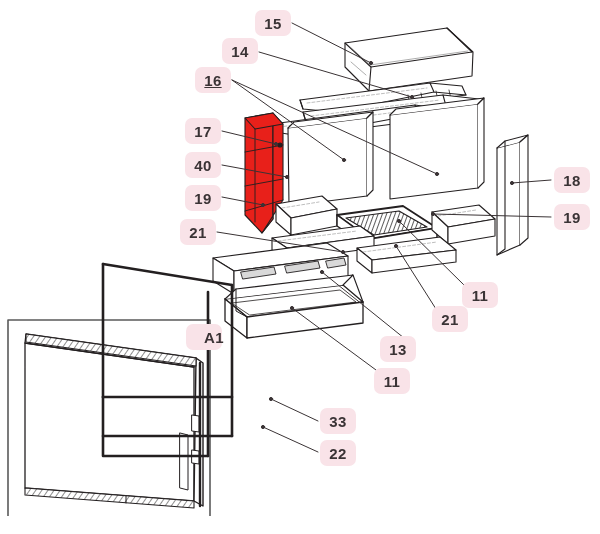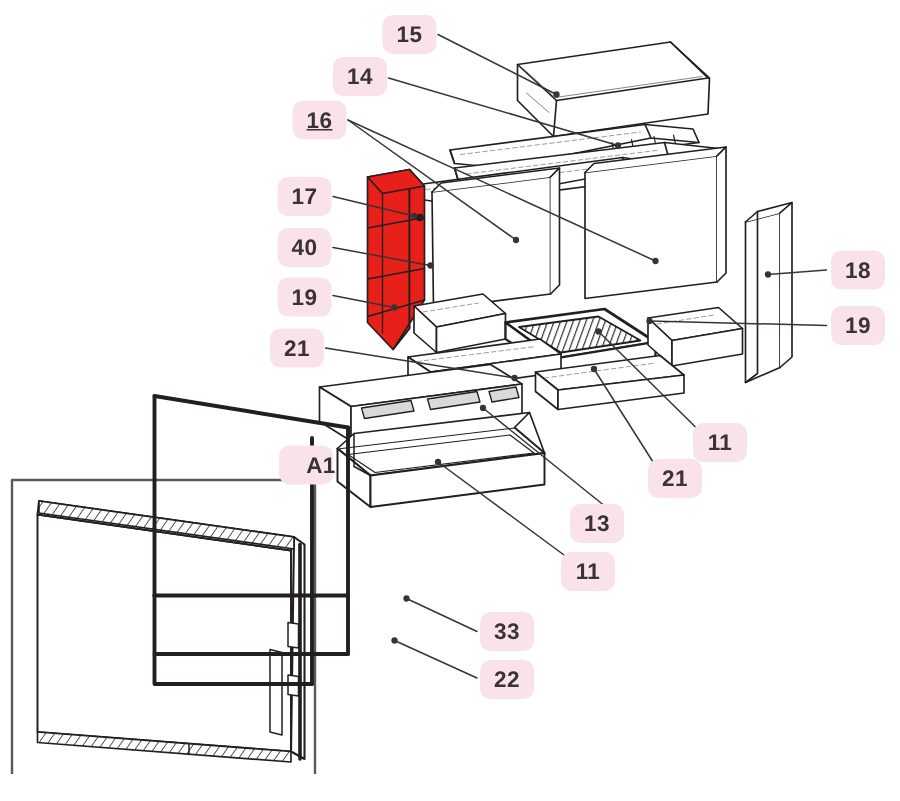--- a/index.html
+++ b/index.html
@@ -283,15 +283,15 @@
   <div class="callout wide" style="left:432px; top:306px;">21</div>
 
   <div class="callout wide" style="left:380px; top:336px;">13</div>
 
   <div class="callout wide" style="left:374px; top:368px;">11</div>
 
   <div class="callout wide" style="left:320px; top:408px;">33</div>
 
   <div class="callout wide" style="left:320px; top:440px;">22</div>
 
-  <div class="callout a1" style="left:186px; top:297px;padding-left:20px;">A1</div>
+  <div class="callout a1" style="left:186px; top:324px;padding-left:20px;">A1</div>
 
 </div>
 
 </body></html>

